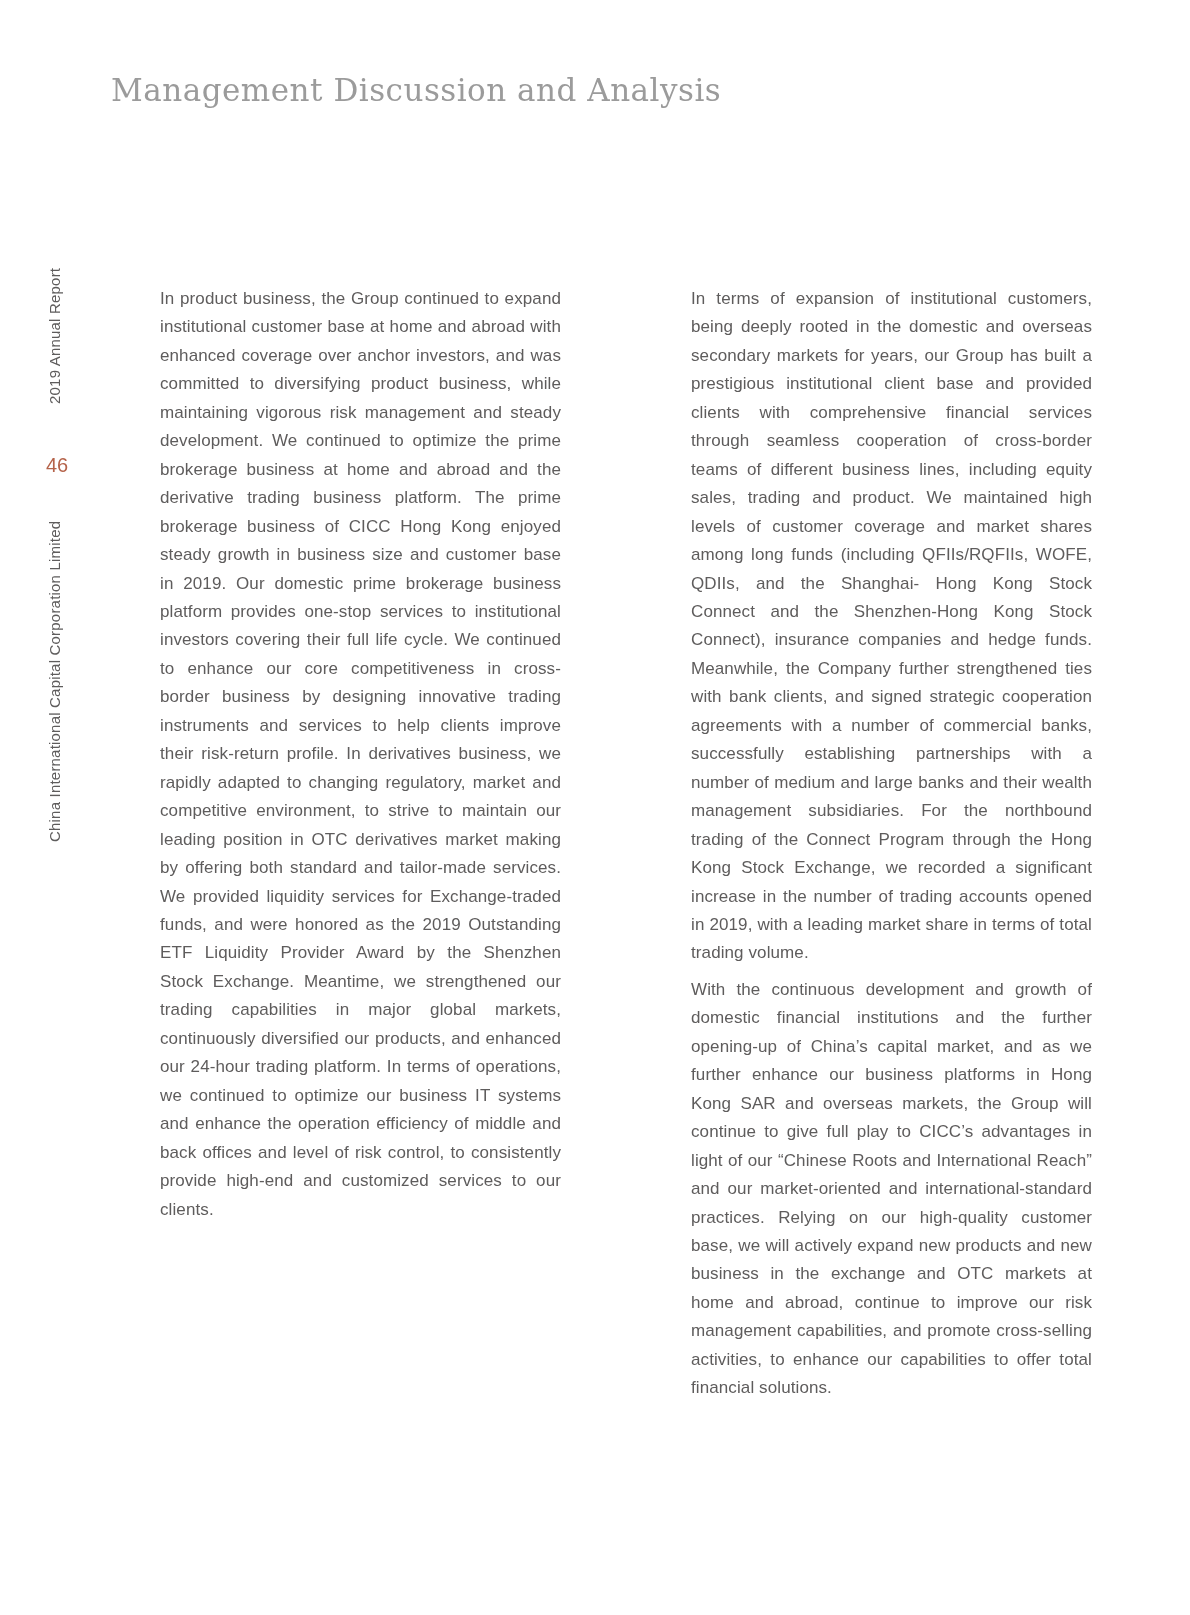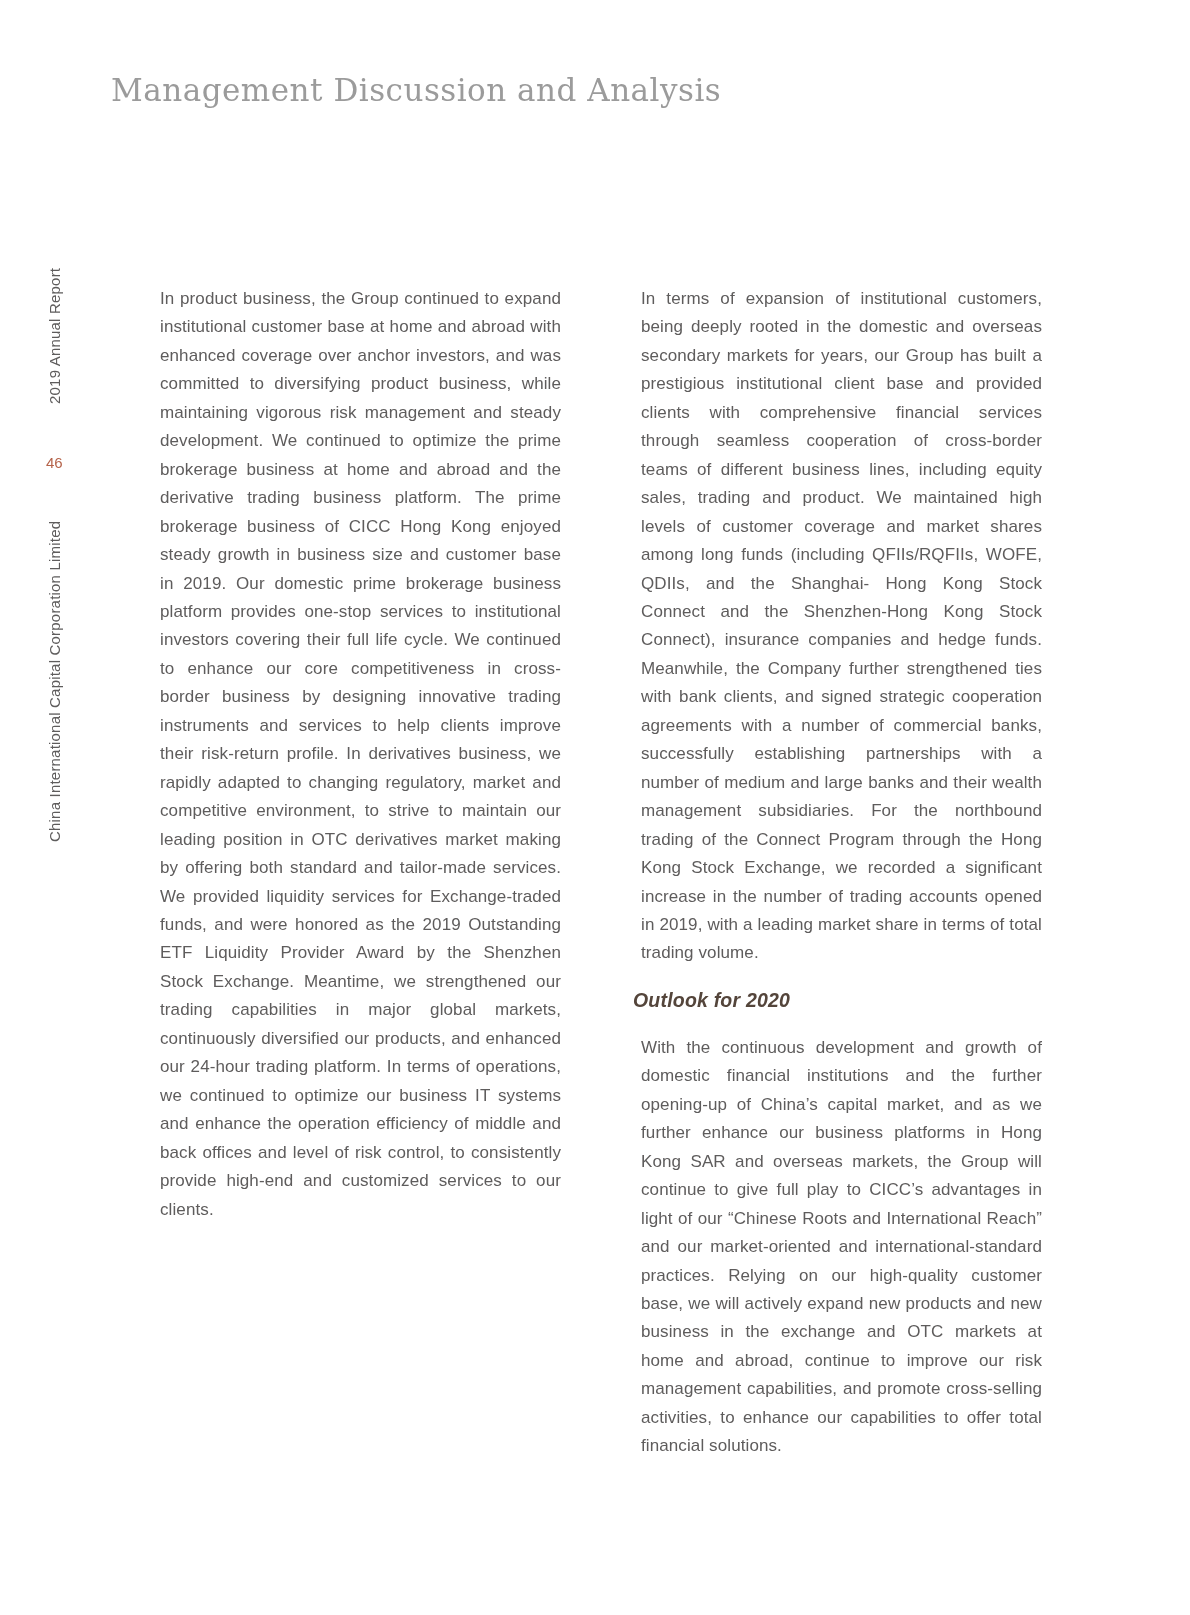--- a/index.html
+++ b/index.html
@@ -43,30 +43,30 @@
   }
   .v-company {
     left: 46px;
     top: 528px;
     height: 314px;
   }
   .page-num {
     position: absolute;
     left: 46px;
     top: 454px;
-    font-size: 15px;
+    font-size: 20px;
     color: #b5634a;
   }
   .column {
     position: absolute;
     top: 277px;
     width: 417px;
   }
   .col-left  { left: 152px; }
-  .col-right { left: 633px; }
+  .col-right { left: 683px; }
   .column p {
     margin: 8px;
     font-size: 17px;
     line-height: 28.45px;
     color: #5e5c5c;
     text-align: justify;
     letter-spacing: 0.1px;
   }
   .section-heading {
     margin: 21px 0 22px 0;
@@ -89,17 +89,16 @@
     <div class="page-num">46</div>
     <div class="v-text v-company">China International Capital Corporation Limited</div>
   </div>
 
   <div class="column col-left">
     <p>In product business, the Group continued to expand institutional customer base at home and abroad with enhanced coverage over anchor investors, and was committed to diversifying product business, while maintaining vigorous risk management and steady development. We continued to optimize the prime brokerage business at home and abroad and the derivative trading business platform. The prime brokerage business of CICC Hong Kong enjoyed steady growth in business size and customer base in 2019. Our domestic prime brokerage business platform provides one-stop services to institutional investors covering their full life cycle. We continued to enhance our core competitiveness in cross-border business by designing innovative trading instruments and services to help clients improve their risk-return profile. In derivatives business, we rapidly adapted to changing regulatory, market and competitive environment, to strive to maintain our leading position in OTC derivatives market making by offering both standard and tailor-made services. We provided liquidity services for Exchange-traded funds, and were honored as the 2019 Outstanding ETF Liquidity Provider Award by the Shenzhen Stock Exchange. Meantime, we strengthened our trading capabilities in major global markets, continuously diversified our products, and enhanced our 24-hour trading platform. In terms of operations, we continued to optimize our business IT systems and enhance the operation efficiency of middle and back offices and level of risk control, to consistently provide high-end and customized services to our clients.</p>
   </div>
 
   <div class="column col-right">
     <p>In terms of expansion of institutional customers, being deeply rooted in the domestic and overseas secondary markets for years, our Group has built a prestigious institutional client base and provided clients with comprehensive financial services through seamless cooperation of cross-border teams of different business lines, including equity sales, trading and product. We maintained high levels of customer coverage and market shares among long funds (including QFIIs/RQFIIs, WOFE, QDIIs, and the Shanghai- Hong Kong Stock Connect and the Shenzhen-Hong Kong Stock Connect), insurance companies and hedge funds. Meanwhile, the Company further strengthened ties with bank clients, and signed strategic cooperation agreements with a number of commercial banks, successfully establishing partnerships with a number of medium and large banks and their wealth management subsidiaries. For the northbound trading of the Connect Program through the Hong Kong Stock Exchange, we recorded a significant increase in the number of trading accounts opened in 2019, with a leading market share in terms of total trading volume.</p>
-    <h2 class="section-heading">Outlook for 2020</h2>
     <p>With the continuous development and growth of domestic financial institutions and the further opening-up of China’s capital market, and as we further enhance our business platforms in Hong Kong SAR and overseas markets, the Group will continue to give full play to CICC’s advantages in light of our “Chinese Roots and International Reach” and our market-oriented and international-standard practices. Relying on our high-quality customer base, we will actively expand new products and new business in the exchange and OTC markets at home and abroad, continue to improve our risk management capabilities, and promote cross-selling activities, to enhance our capabilities to offer total financial solutions.</p>
   </div>
 
 </div>
 
 </body></html>

